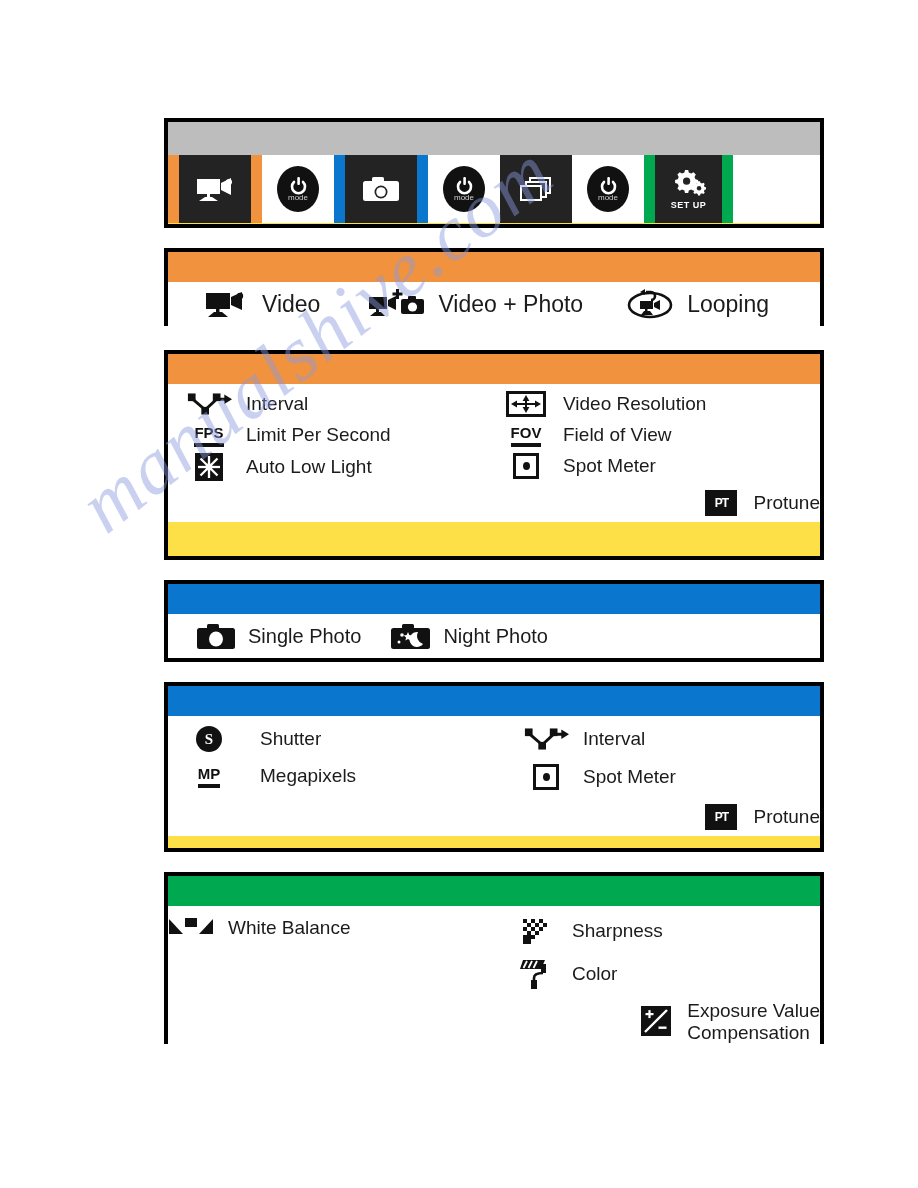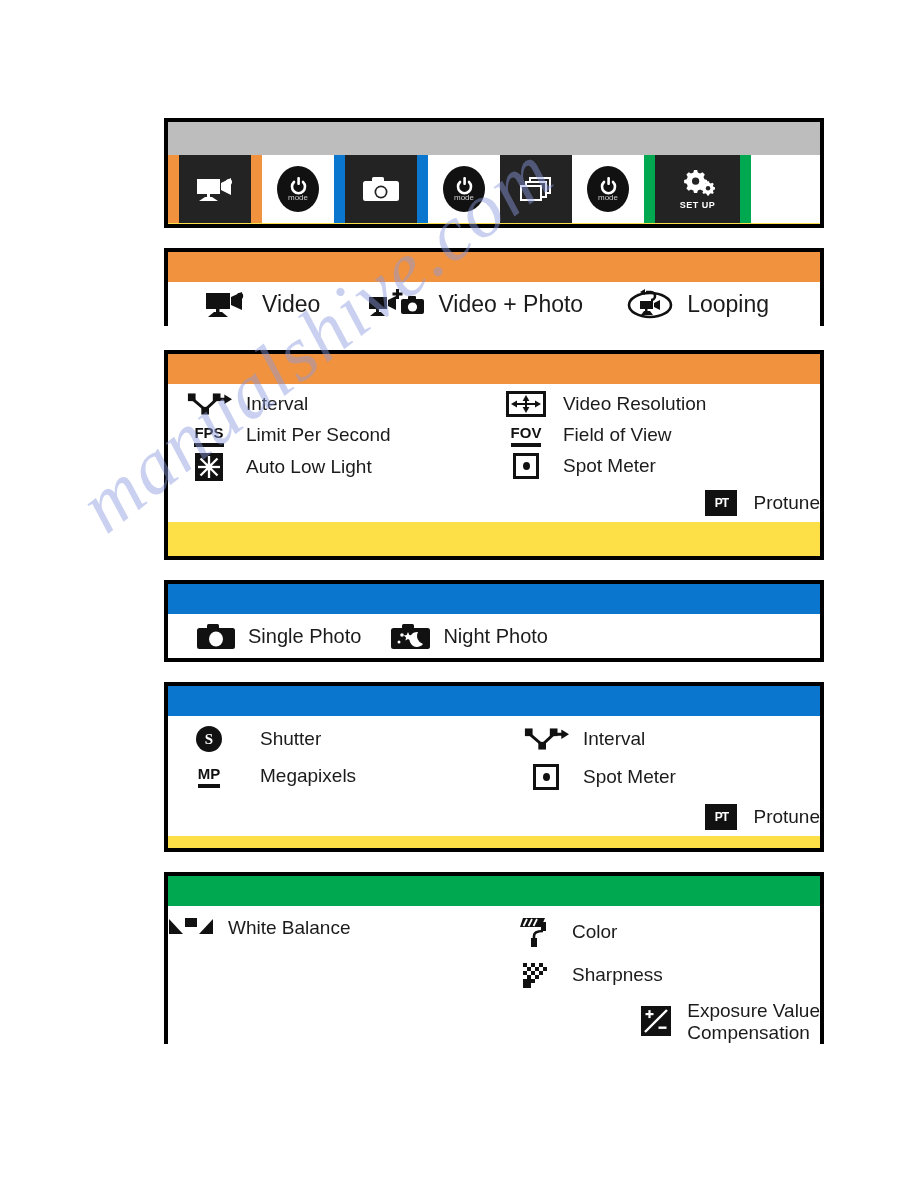--- a/index.html
+++ b/index.html
@@ -71,21 +71,21 @@
     flex: 0 0 auto;
     display: flex;
     align-items: center;
     justify-content: center;
     position: relative;
   }
   .mode-cell.dark { background: #232323; }
   .mode-cell.light { background: #ffffff; }
   .mode-cell.w-icon  { width: 72px; }
   .mode-cell.w-mode  { width: 72px; }
-  .mode-cell.w-setup { width: 85px; flex-direction: column; gap: 2px; }
+  .mode-cell.w-setup { width: 67px; flex-direction: column; gap: 2px; }
   .mode-cell.filler { flex: 1 1 auto; background: #fff; }
 
   .setup-label {
     color: #fff;
     font-size: 9px;
     font-weight: bold;
     letter-spacing: .5px;
   }
 
   
@@ -539,36 +539,20 @@
               <svg width="46" height="24" viewBox="0 0 46 24">
                 <polygon points="1,3 1,18 15,18" fill="#111"></polygon>
                 <rect x="17" y="2" width="12" height="9" fill="#111"></rect>
                 <polygon points="45,3 45,18 31,18" fill="#111"></polygon>
               </svg>
             </span>
             <span class="txt">White Balance</span>
           </div>
         </div>
         <div>
-          <div class="cellitem" style="padding:6px 0;margin-left:18px;">
-            <span class="ico">
-              <svg width="32" height="32" viewBox="0 0 32 32">
-                <polygon points="4,2 26,2 22,11 1,11" fill="#111"></polygon>
-                <g stroke="#fff" stroke-width="1.8">
-                  <line x1="8" y1="3" x2="4.5" y2="10"></line>
-                  <line x1="13" y1="3" x2="9.5" y2="10"></line>
-                  <line x1="18" y1="3" x2="14.5" y2="10"></line>
-                </g>
-                <rect x="22" y="6" width="5" height="9" fill="#111"></rect>
-                <path d="M24 15 q-9 0 -9 5 l0 3" stroke="#111" stroke-width="2.6" fill="none"></path>
-                <rect x="12" y="22" width="6" height="9" fill="#111"></rect>
-              </svg>
-            </span>
-            <span class="txt">Color</span>
-          </div>
           <div class="cellitem" style="padding:6px 0;margin-left:18px;">
             <span class="ico">
               <svg width="30" height="30" viewBox="0 0 30 30">
                 <rect x="3" y="3" width="4" height="4" fill="#111"></rect>
                 <rect x="11" y="3" width="4" height="4" fill="#111"></rect>
                 <rect x="19" y="3" width="4" height="4" fill="#111"></rect>
                 <rect x="7" y="7" width="4" height="4" fill="#111"></rect>
                 <rect x="15" y="7" width="4" height="4" fill="#111"></rect>
                 <rect x="23" y="7" width="4" height="4" fill="#111"></rect>
                 <rect x="3" y="11" width="4" height="4" fill="#111"></rect>
@@ -577,20 +561,36 @@
                 <rect x="7" y="15" width="4" height="4" fill="#111"></rect>
                 <rect x="15" y="15" width="4" height="4" fill="#111"></rect>
                 <rect x="3" y="19" width="4" height="4" fill="#111"></rect>
                 <rect x="11" y="19" width="4" height="4" fill="#111"></rect>
                 <rect x="3" y="23" width="8" height="5" fill="#111"></rect>
                 <rect x="7" y="19" width="4" height="4" fill="#111"></rect>
               </svg>
             </span>
             <span class="txt">Sharpness</span>
           </div>
+          <div class="cellitem" style="padding:6px 0;margin-left:18px;">
+            <span class="ico">
+              <svg width="32" height="32" viewBox="0 0 32 32">
+                <polygon points="4,2 26,2 22,11 1,11" fill="#111"></polygon>
+                <g stroke="#fff" stroke-width="1.8">
+                  <line x1="8" y1="3" x2="4.5" y2="10"></line>
+                  <line x1="13" y1="3" x2="9.5" y2="10"></line>
+                  <line x1="18" y1="3" x2="14.5" y2="10"></line>
+                </g>
+                <rect x="22" y="6" width="5" height="9" fill="#111"></rect>
+                <path d="M24 15 q-9 0 -9 5 l0 3" stroke="#111" stroke-width="2.6" fill="none"></path>
+                <rect x="12" y="22" width="6" height="9" fill="#111"></rect>
+              </svg>
+            </span>
+            <span class="txt">Color</span>
+          </div>
         </div>
       </div>
       <div class="center-item" style="margin-top:2px;align-items:flex-start;">
         <span style="margin-top:6px;">
           <svg width="30" height="30" viewBox="0 0 30 30">
             <rect x="0" y="0" width="30" height="30" fill="#111"></rect>
             <line x1="4" y1="26" x2="26" y2="4" stroke="#fff" stroke-width="2.4"></line>
             <g fill="#fff">
               <rect x="4.5" y="7" width="8" height="2.2"></rect>
               <rect x="7.4" y="4.1" width="2.2" height="8"></rect>

